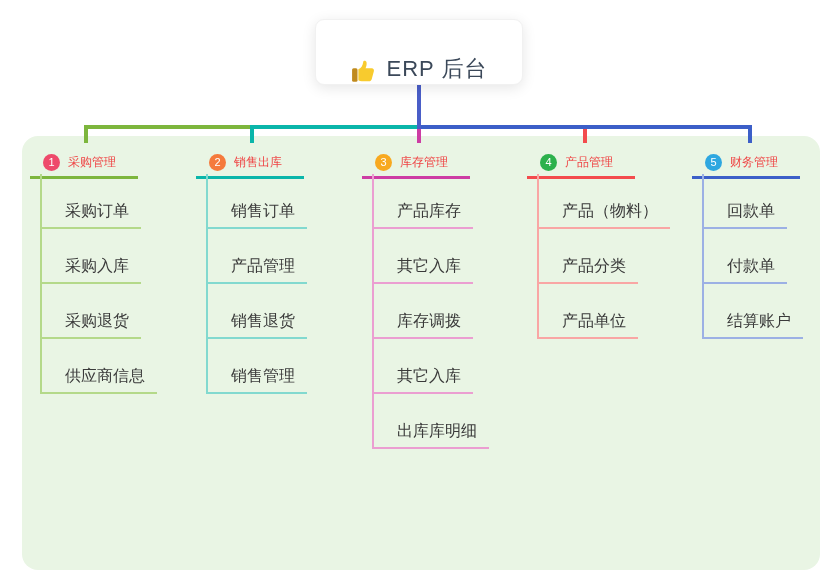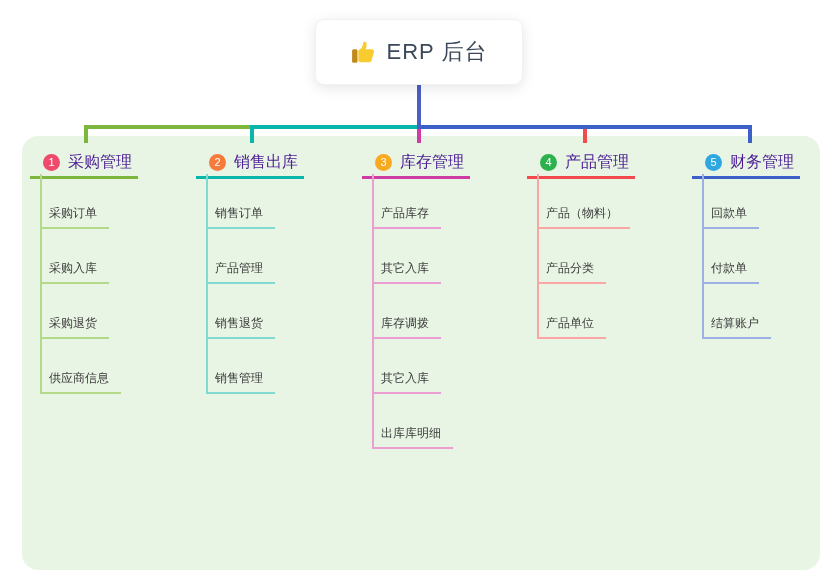--- a/index.html
+++ b/index.html
@@ -6,44 +6,44 @@
   .canvas { position:relative; width:839px; height:588px; background:#ffffff; overflow:hidden; }
 
   
   .panel { position:absolute; left:22px; top:136px; width:798px; height:434px; border-radius:16px; }
 
   
   .root-node {
     position:absolute; left:315px; top:19px; width:208px; height:66px;
     background:#ffffff; border:1px solid #f1f1f1; border-radius:9px;
     box-shadow:0 3px 14px rgba(0,0,0,0.10);
-    display:flex; align-items:center; justify-content:center; gap:10px;
+    display:flex; align-items:flex-end; justify-content:center; gap:10px;
     box-sizing:border-box;
   }
   .root-title { font-size:22px; color:#3b4859; font-weight:500; letter-spacing:1px; white-space:nowrap; }
 
   
   .conn { position:absolute; }
 
   
   .branch { position:absolute; top:148px; width:108px; }
   .branch-title {
     display:flex; align-items:center; gap:8px; height:28px; padding-left:13px;
     border-bottom:3px solid var(--line); cursor:pointer;
   }
   .badge {
     width:17px; height:17px; border-radius:50%; background:var(--badge);
     color:#ffffff; font-size:11px; line-height:17px; text-align:center; flex:0 0 17px;
   }
-  .branch-label { font-size:16px; font-weight:500; color:#4c1d95; white-space:nowrap; }
+  .branch-label { font-size:12px; font-weight:500; color:#ef4444; white-space:nowrap; }
   .children { position:absolute; left:10px; top:26px; border-left:2px solid var(--child); }
   .child { height:55px; display:flex; align-items:flex-end; cursor:pointer; }
   .child-label {
-    display:block; padding:0 12px 5px 7px; border-bottom:2px solid var(--child);
-    font-size:12px; color:#3a3a3a; white-space:nowrap;
+    display:block; padding:0 12px 5px 23px; border-bottom:2px solid var(--child);
+    font-size:16px; color:#3a3a3a; white-space:nowrap;
   }
 </style>
 </head>
 <body>
 
 <div class="canvas">
 
   <div class="panel" id="panel" style="background: rgb(233, 245, 228);"></div>
 
   <div class="conn" style="left: 84px; top: 125px; width: 4px; height: 18px; background: rgb(125, 182, 61);"></div>

